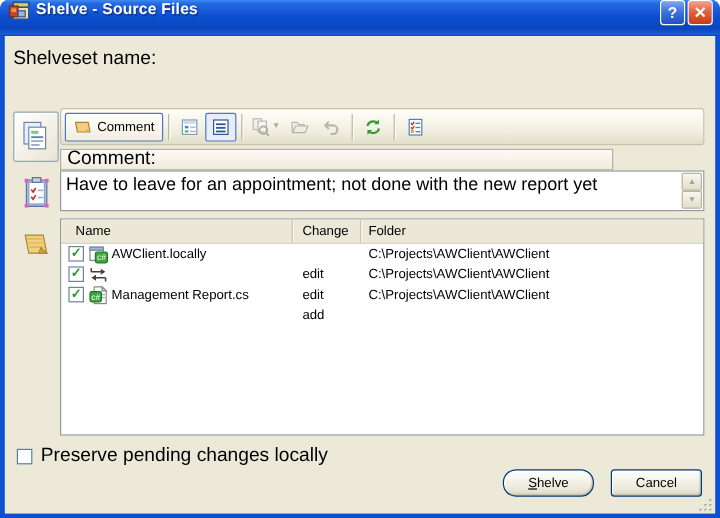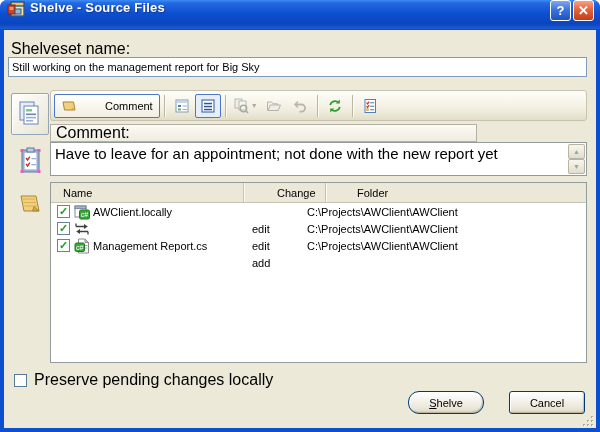--- a/index.html
+++ b/index.html
@@ -57,29 +57,29 @@
     position:absolute; left:46px; top:60px; width:537px; height:31px;
     background:linear-gradient(180deg,#FEFEF9 0%,#F8F6EC 35%,#EFECDC 70%,#E1DDC8 100%);
     border:1px solid #C7C3AE; border-radius:3px;
     display:flex; align-items:center; padding:0 3px;
   }
   .tool-sep { width:1px; height:22px; background:#BBB7A4; box-shadow:1px 0 0 #FBFAF3; margin:0 4px; }
   .tool-btn {
     height:24px; min-width:26px; display:flex; align-items:center; justify-content:center;
     border:1px solid transparent; border-radius:2px; padding:0 2px;
   }
-  .tool-btn.toggled { border:1px solid #4C77C9; background:linear-gradient(180deg,#FFFFFC 0%,#F1EDE0 100%);gap:24px; }
+  .tool-btn.toggled { border:1px solid #4C77C9; background:linear-gradient(180deg,#FFFFFC 0%,#F1EDE0 100%); }
   .tool-btn.toggled-blue { border:1px solid #4C77C9; background:#E7EEFA; }
   .tool-btn.disabled { opacity:.8; }
   .comment-btn-label { font-size:11px; margin-left:4px; }
   .dd-arrow { font-size:7px; color:#9A9A92; margin-left:2px; }
 
   
   .comment-label-bar {
-    position:absolute; left:46px; top:94px; width:427px; height:18px;
+    position:absolute; left:46px; top:94px; width:461px; height:18px;
     border:1px solid #B5B1A0; background:linear-gradient(180deg,#FBFAF4 0%,#EFECDF 100%);
     display:flex; align-items:center; padding:0 5px;
   }
   .comment-box {
     position:absolute; left:46px; top:112px; width:537px; height:34px;
     border:1px solid #919B9C; background:#fff;
   }
   .comment-text {
     position:absolute; inset:0; right:18px; border:0; resize:none; overflow:hidden;
     font-family:"Liberation Sans",sans-serif; font-size:15px; padding:2px 4px; color:#000;
@@ -94,21 +94,21 @@
     background:linear-gradient(180deg,#F8F6EE 0%,#E2DEC c 100%);
     background:linear-gradient(180deg,#F8F6EE 0%,#E2DECC 100%);
     color:#9AA79A; font-size:7px; line-height:13px; text-align:center;
   }
 
   
   .grid {
     position:absolute; left:46px; top:152px; width:537px; height:181px;
     border:1px solid #919B9C; background:#fff; overflow:hidden; font-size:11px;
   }
-  .grid-header { display:flex; height:20px; background:#EBE8D8; border-bottom:1px solid #C6C3B2;gap:25px; }
+  .grid-header { display:flex; height:20px; background:#EBE8D8; border-bottom:1px solid #C6C3B2; }
   .gh-cell {
     display:flex; align-items:center; padding-left:12px;
     border-right:1px solid #C6C3B2; box-shadow:1px 0 0 #FBFAF3;
   }
   .col-name { width:193px; flex:0 0 auto; }
   .col-change { width:57px; flex:0 0 auto; padding-left:8px; }
   .col-folder { flex:1 1 auto; padding-left:6px; border-right:none; }
   .grid-row { display:flex; height:17px; align-items:center; }
   .name-cell { width:193px; flex:0 0 auto; display:flex; align-items:center; padding-left:6px; }
   .change-cell { width:57px; flex:0 0 auto; padding-left:8px;margin-top:34px; }
@@ -123,21 +123,21 @@
   
   .preserve-row { position:absolute; left:10px; top:341px; display:flex; align-items:center; }
   .xp-checkbox { width:13px; height:13px; border:1px solid #5A7A9C; background:#fff; margin-right:7px; }
   .xp-button {
     position:absolute; top:361px; width:76px; height:23px;
     border:1px solid #003C74; border-radius:3px;
     background:linear-gradient(180deg,#FFFFFF 0%,#F3F1E8 45%,#E9E5D6 80%,#D9D3BF 100%);
     font-family:"Liberation Sans",sans-serif; font-size:11px; color:#000; text-align:center;
     box-shadow:inset -1px -1px 1px rgba(120,110,88,.35), inset 1px 1px 0 #fff;
   }
-  .btn-shelve { left:404px;border-radius:11px; }
+  .btn-shelve { left:415px;border-radius:11px; }
   .btn-cancel { left:505px;text-align:center; }
   .accel { text-decoration:underline; }
   .resize-grip { position:absolute; right:1px; bottom:0px; width:13px; height:13px; }
 </style>
 </head>
 <body>
 
 <div class="window">
 
   <div class="titlebar">
@@ -149,21 +149,20 @@
       <rect x="8" y="9" width="6" height="5" fill="#9CB6D4" stroke="#2B5797"></rect>
     </svg>
     <span class="title-text">Shelve - Source Files</span>
     <div class="tb-btn tb-help">?</div>
     <div class="tb-btn tb-close">✕</div>
   </div>
 
   <div class="client">
 
     <div class="label shelveset-label">Shelveset name:</div>
-    <input class="shelveset-input" value="Still working on the management report for Big Sky" style="">
 
     <div class="side-btn side-1 selected">
       <svg width="26" height="28" viewBox="0 0 26 28">
         <rect x="3" y="2" width="14" height="18" fill="#E8EEF9" stroke="#6B84B4"></rect>
         <rect x="7" y="6" width="14" height="18" fill="#FFFFFF" stroke="#6B84B4"></rect>
         <rect x="9" y="9" width="6" height="2.5" fill="#7DC97D"></rect>
         <rect x="9" y="13.5" width="10" height="1.6" fill="#6B84B4"></rect>
         <rect x="9" y="16.8" width="10" height="1.6" fill="#9AB0CC"></rect>
         <rect x="9" y="20" width="7" height="1.6" fill="#9AB0CC"></rect>
       </svg>

